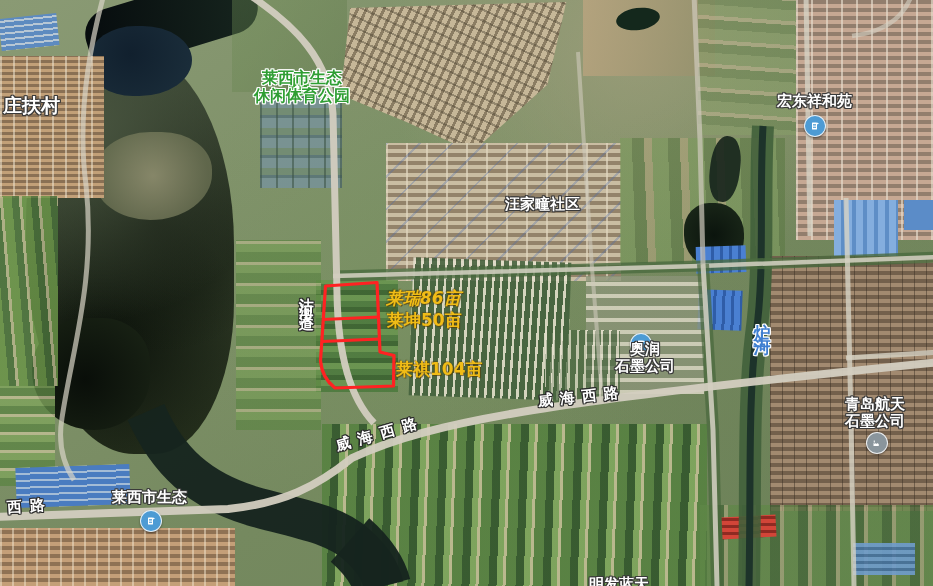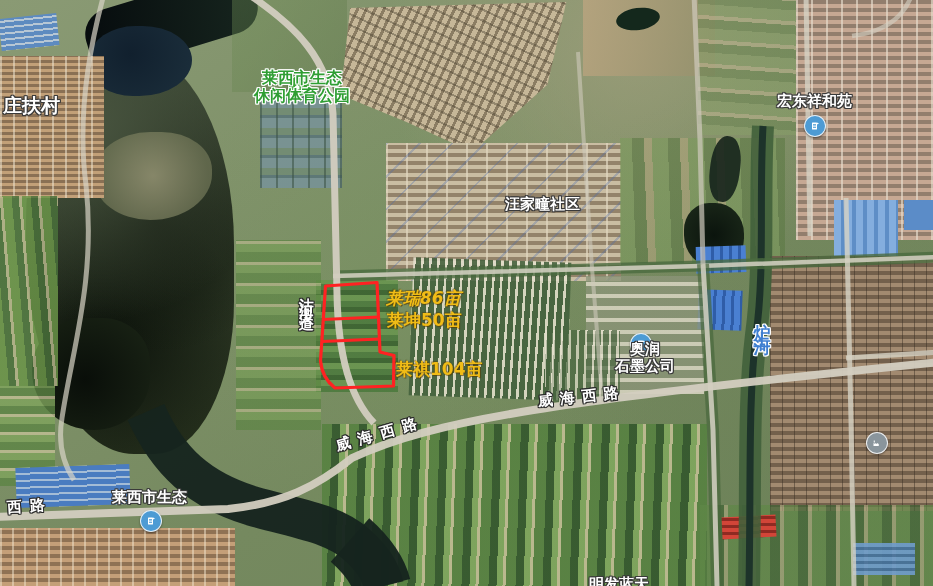--- a/index.html
+++ b/index.html
@@ -182,20 +182,24 @@
   <div class="poi poi-blue" style="left:140px;top:510px;">
     <svg viewBox="0 0 24 24">
         <rect x="6" y="5" width="10" height="14" rx="1" fill="#ffffff"></rect>
         <rect x="8" y="8" width="6" height="1.6" fill="#4d9bd4"></rect>
         <rect x="8" y="11" width="6" height="1.6" fill="#4d9bd4"></rect>
         <rect x="8" y="14" width="6" height="1.6" fill="#4d9bd4"></rect>
         <path d="M16 5 l4 2 -4 2 z" fill="#ffffff"></path>
       </svg>
   </div>
 
+  <div class="lbl lbl-white two-line" style="left:830px;top:396px;width:90px;">
+    <div>青岛航天</div>
+    <div>石墨公司</div>
+  </div>
   <div class="poi poi-gray" style="left:866px;top:432px;">
     <svg viewBox="0 0 24 24">
         <path fill="#ffffff" d="M5 18 v-6 l3.5 2.2 v-2.2 l3.5 2.2 v-2.2 l3.5 2.2 v4 z"></path>
         <rect x="5.5" y="7" width="2" height="4" fill="#ffffff"></rect>
       </svg>
   </div>
 
   <div class="lbl lbl-white" style="left:589px;top:576px;">明发蓝天</div>
 
   <div class="lbl lbl-blue vert" style="left:752px;top:310px;letter-spacing:7px;">炉上河</div>

